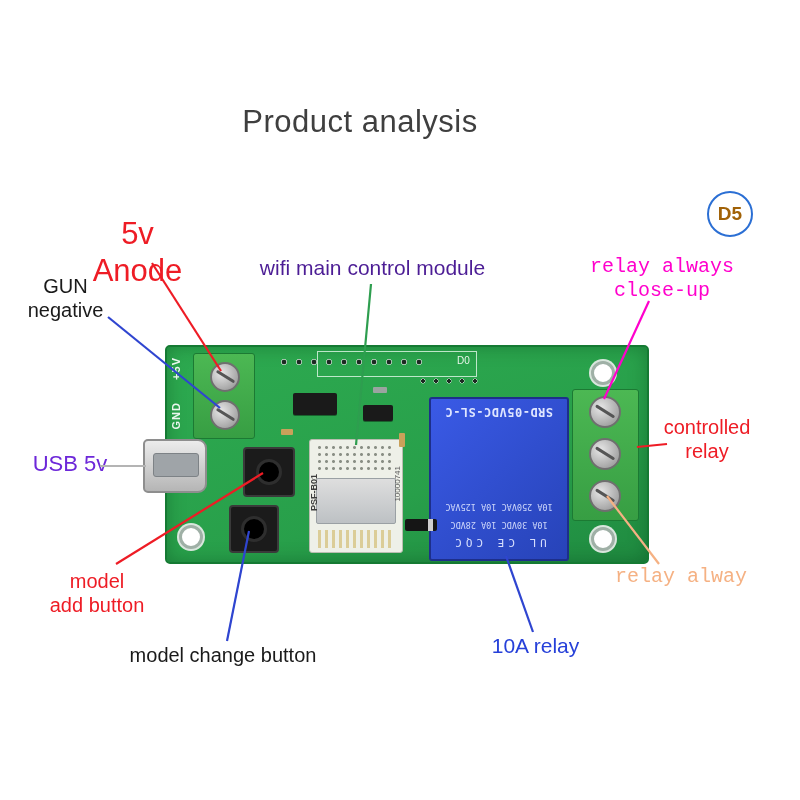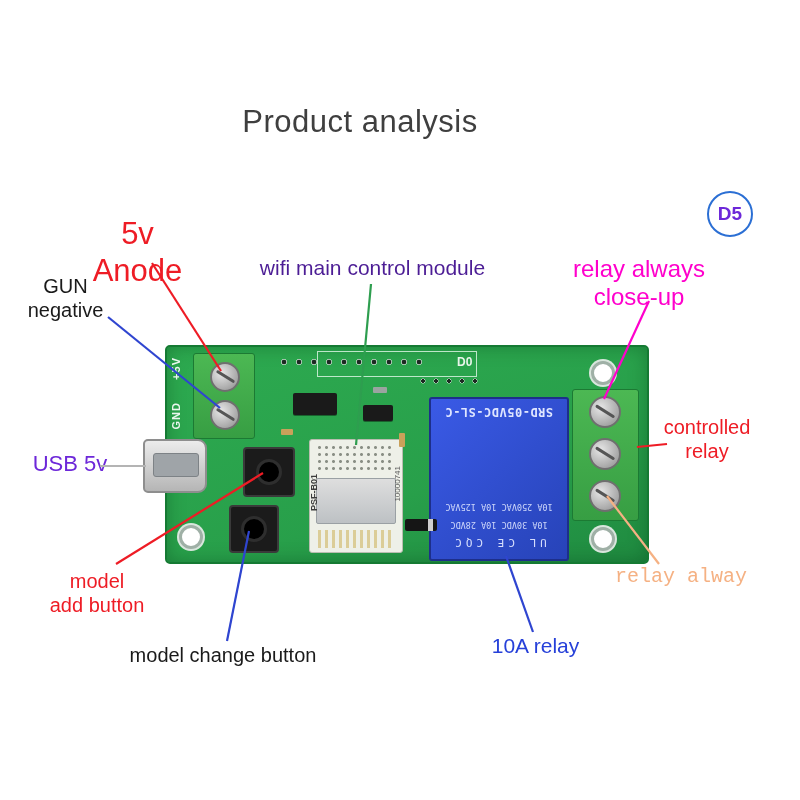--- a/index.html
+++ b/index.html
@@ -3,31 +3,31 @@
 <meta charset="utf-8">
 <style>
   html,body{margin:0;padding:0;background:#fff;}
   .canvas{position:relative;width:800px;height:800px;background:#ffffff;overflow:hidden;
           font-family:"Liberation Sans", sans-serif;}
 
   
   .title{position:absolute;left:160px;top:104px;width:400px;margin:0;text-align:center;
          font-size:31px;font-weight:400;color:#3f3f3f;letter-spacing:.5px;}
   .badge{position:absolute;left:707px;top:191px;width:42px;height:42px;border:2px solid #2b6fd4;
-         border-radius:50%;color:#6d28d9;font-weight:bold;font-size:19px;line-height:42px;text-align:center;}
+         border-radius:50%;color:#a16207;font-weight:bold;font-size:19px;line-height:42px;text-align:center;}
 
   
   .label{position:absolute;text-align:center;line-height:1.18;}
   .label span{display:block;}
   .red{color:#ee1c25;} .black{color:#1a1a1a;} .green-t{color:#4c1d95;text-align:center;}
   .magenta{color:#ff00cc;} .gray-t{color:#6d28d9;} .blue-t{color:#2640d9;} .orange-t{color:#f5b183;font-family:Liberation Mono, monospace;}
   .l-anode{left:65px;top:216px;width:145px;font-size:31px;}
   .l-gun{left:8px;top:275px;width:115px;font-size:20px;}
   .l-wifi{left:220px;top:256px;width:305px;font-size:21px;}
-  .l-rclose{left:559px;top:255px;width:160px;font-size:24px;}
+  .l-rclose{left:582px;top:255px;width:160px;font-size:20px;font-family:Liberation Mono, monospace;}
   .l-ctrl{left:652px;top:416px;width:110px;font-size:20px;}
   .l-usb{left:15px;top:451px;width:110px;font-size:22px;}
   .l-madd{left:32px;top:570px;width:130px;font-size:20px;}
   .l-mchange{left:98px;top:644px;width:250px;font-size:20px;}
   .l-10a{left:468px;top:634px;width:135px;font-size:21px;}
   .l-roff{left:606px;top:565px;width:150px;font-size:20px;}
 
   
   .connectors{position:absolute;left:0;top:0;width:800px;height:800px;pointer-events:none;z-index:6;}
   .connectors line{stroke-width:2.2;}
@@ -91,21 +91,21 @@
   .hole{width:18px;height:18px;border-radius:50%;background:#fff;border:3px solid #9fb0a6;
         box-shadow:0 0 0 2px #d9e6dd;}
   .hole-tr{left:424px;top:14px;} .hole-br{left:424px;top:180px;} .hole-bl{left:12px;top:178px;}
   .silkbox{left:150px;top:4px;width:158px;height:24px;border:1px solid rgba(240,255,244,.75);}
   .pinrow{left:112px;top:10px;width:150px;height:10px;background-repeat:repeat-x;
           background-image:radial-gradient(circle 4px at 5px 5px,#1c2a22 2px,#cfe3d4 2.7px,transparent 3.4px);
           background-size:15px 10px;}
   .pinrow2{left:252px;top:30px;width:60px;height:9px;background-repeat:repeat-x;
           background-image:radial-gradient(circle 3px at 4px 4px,#1c2a22 1.6px,#cfe3d4 2.2px,transparent 2.8px);
           background-size:13px 9px;}
-  .silk-d0{left:290px;top:8px;font-size:12px;color:#e8f5ea;font-weight:bold;}
+  .silk-d0{left:290px;top:8px;font-size:10px;color:#e8f5ea;font-weight:normal;}
 </style>
 </head>
 <body>
 
 <div class="canvas">
 
   <h1 class="title">Product analysis</h1>
   <div class="badge">D5</div>
 
   <div class="board">

